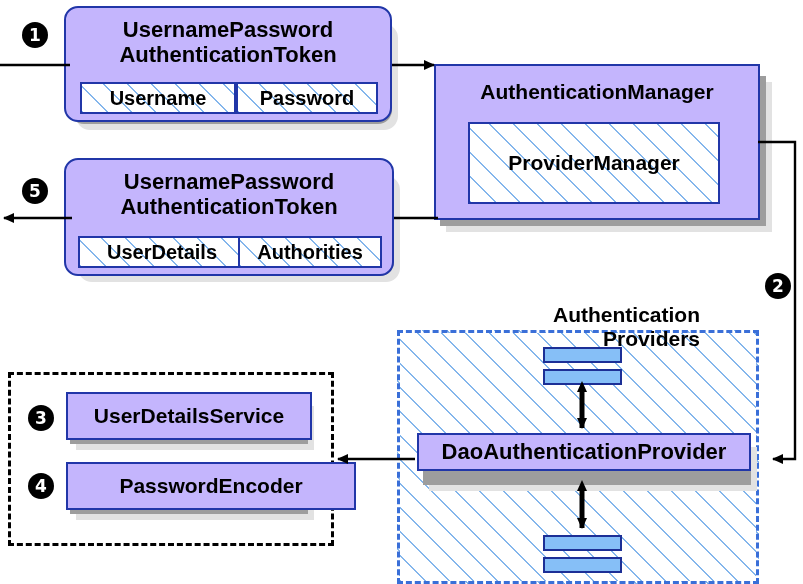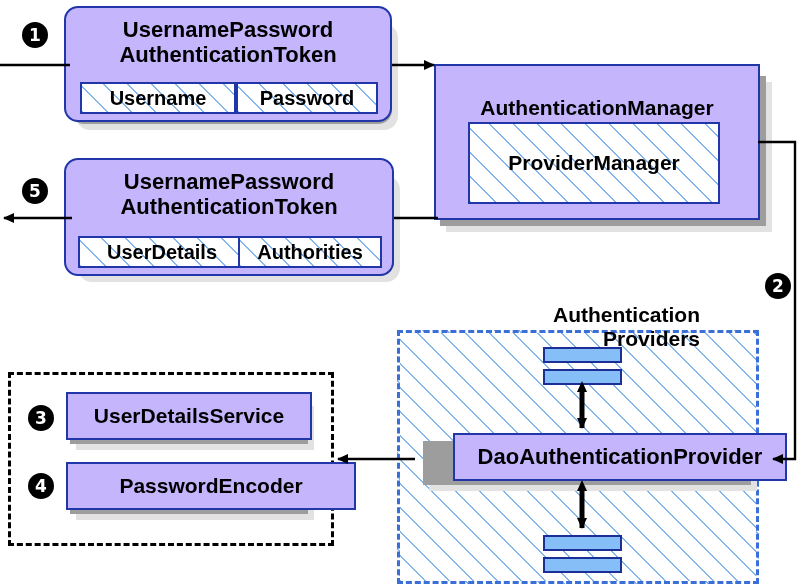--- a/index.html
+++ b/index.html
@@ -177,21 +177,21 @@
     <span>Username</span>
   </div>
   <div class="sub-chip hatch" style="left:236px; top:82px; width:142px; height:32px; font-size:20px;">
     <span>Password</span>
   </div>
 
   <div class="shadow-light" style="left:446px; top:82px; width:326px; height:150px;"></div>
   <div class="shadow-dark" style="left:440px; top:76px; width:326px; height:150px;"></div>
 
   <div class="node" style="left:434px; top:64px; width:326px; height:156px; display:block;">
-    <div style="font-size:21px; text-align:center; padding-top:30px;">AuthenticationManager</div>
+    <div style="font-size:21px; text-align:center; padding-top:14px;">AuthenticationManager</div>
   </div>
 
   <div class="sub-chip hatch" style="left:468px; top:122px; width:252px; height:82px; font-size:21px;">
     <span>ProviderManager</span>
   </div>
 
   <div class="step" style="left:22px; top:178px;">5</div>
 
   <div class="shadow-light" style="left:78px; top:176px; width:322px; height:106px; border-radius:14px;"></div>
   <div class="shadow-dark" style="left:72px; top:170px; width:322px; height:106px; border-radius:14px;"></div>
@@ -218,21 +218,21 @@
   <div class="step" style="left:765px; top:273px;">2</div>
 
   <div class="dashed-blue hatch" style="left:397px; top:330px; width:362px; height:254px;"></div>
 
   <div class="stub" style="left:543px; top:347px; width:79px; height:16px;"></div>
   <div class="stub" style="left:543px; top:369px; width:79px; height:16px;"></div>
 
   <div class="shadow-light" style="left:429px; top:447px; width:328px; height:44px;"></div>
   <div class="shadow-dark" style="left:423px; top:441px; width:328px; height:44px;"></div>
 
-  <div class="node" style="left:417px; top:433px; width:334px; height:48px; font-size:22px;margin-left:36px;">
+  <div class="node" style="left:417px; top:433px; width:334px; height:38px; font-size:22px;">
     <span>DaoAuthenticationProvider</span>
   </div>
 
   <div class="stub" style="left:543px; top:535px; width:79px; height:16px;"></div>
   <div class="stub" style="left:543px; top:557px; width:79px; height:16px;"></div>
 
   <div class="dashed-black" style="left:8px; top:372px; width:326px; height:174px;"></div>
 
   <div class="step" style="left:28px; top:405px;">3</div>
 

